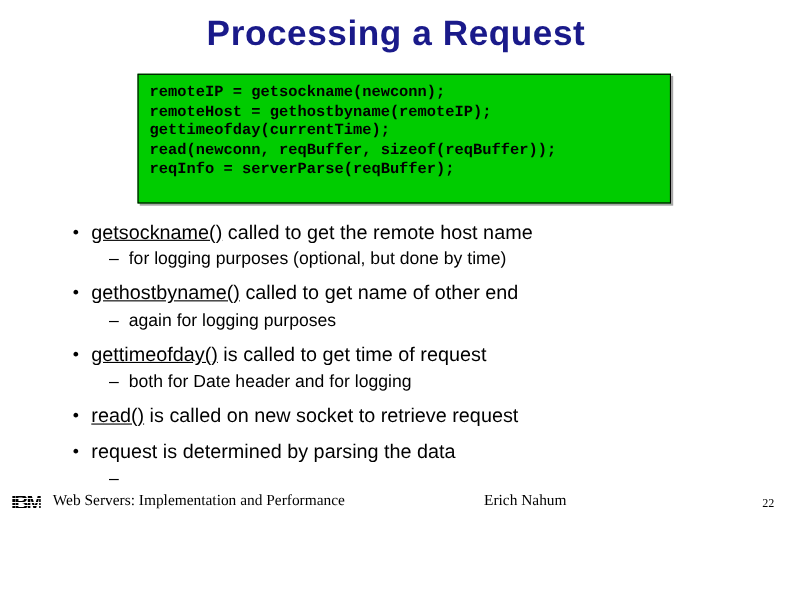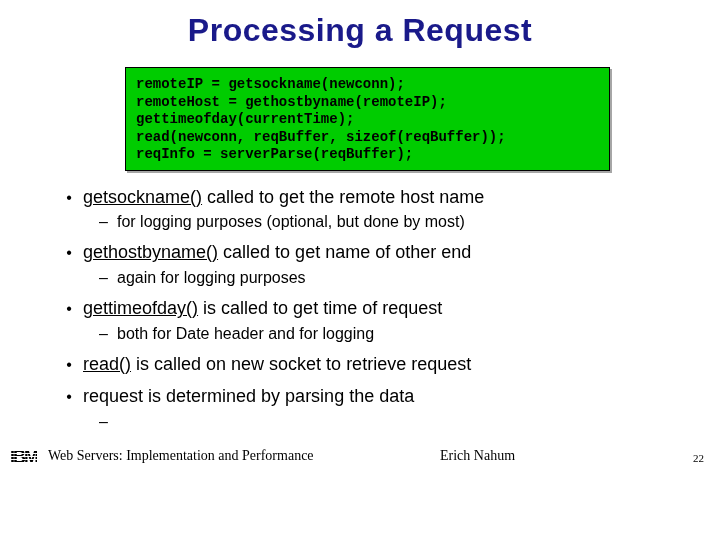--- a/index.html
+++ b/index.html
@@ -23,21 +23,21 @@
     font-weight: bold;
     color: #1a1a8a;
     font-size: 32px;
     padding-top: 12px;
     letter-spacing: 0.5px;
   }
   .codebox {
     margin: 18px 110px 14px 125px;
     background: #00cc00;
     border: 1.5px solid #000;
-    padding: 8px 10px 6px 10px;
+    padding: 8px 10px 20px 10px;
     box-shadow: 2px 2px 0 rgba(0,0,0,0.35);
   }
   .codebox pre {
     margin: 0;
     font-family: "Courier New", Courier, monospace;
     font-weight: bold;
     font-size: 14px;
     line-height: 1.25;
     white-space: pre;
   }
@@ -140,21 +140,21 @@
   <div class="content">
 
     <div class="bul">
       <div class="dot">•</div>
       <div class="txt">
         <span class="u">getsockname()</span><span> called to get the remote host name</span>
       </div>
     </div>
     <div class="sub">
       <div class="dash">–</div>
-      <div>for logging purposes (optional, but done by most)</div>
+      <div>for logging purposes (optional, but done by time)</div>
     </div>
 
     <div class="bul">
       <div class="dot">•</div>
       <div class="txt">
         <span class="u">gethostbyname()</span><span> called to get name of other end</span>
       </div>
     </div>
     <div class="sub">
       <div class="dash">–</div>

